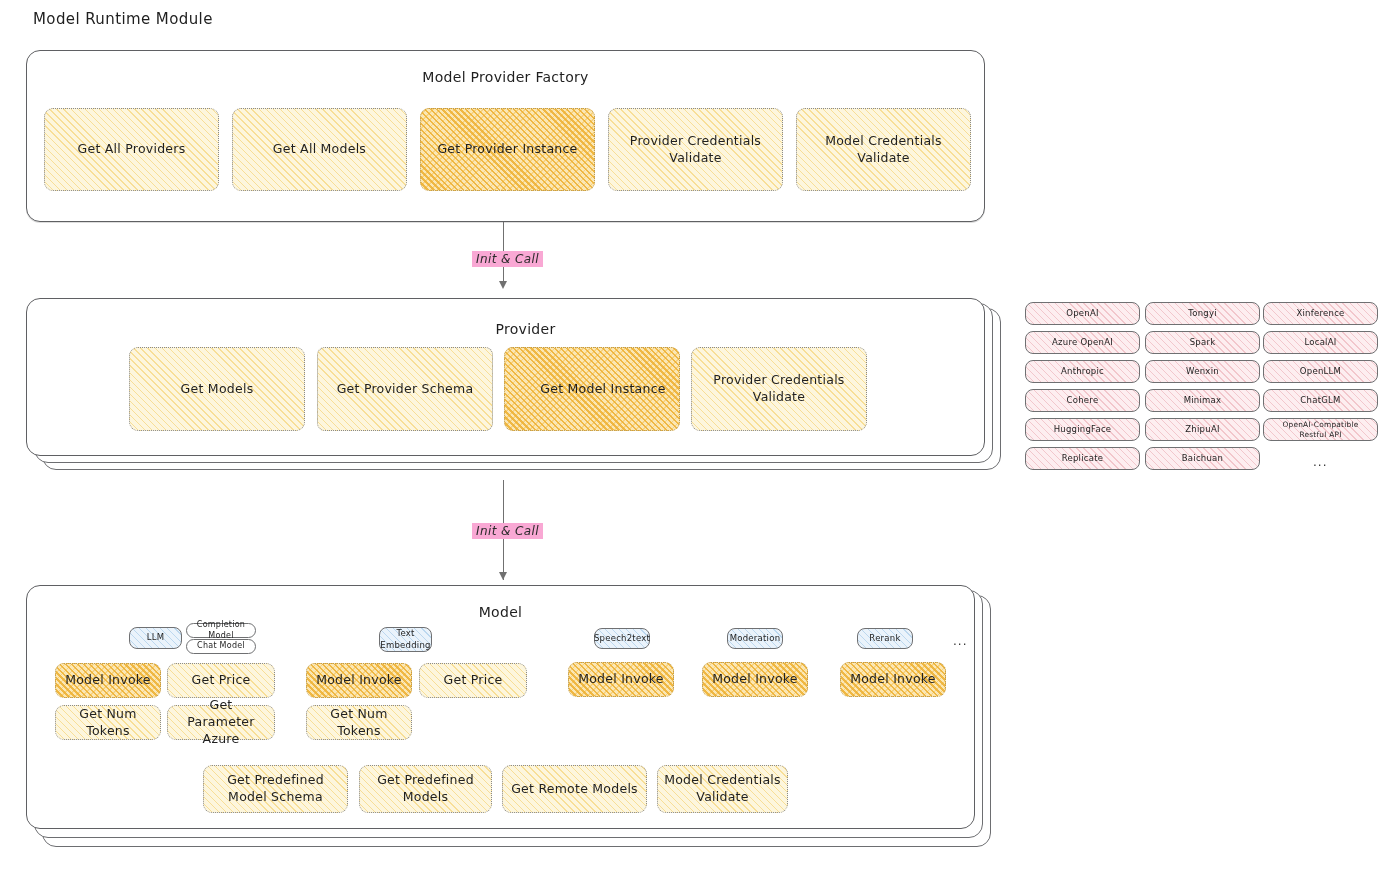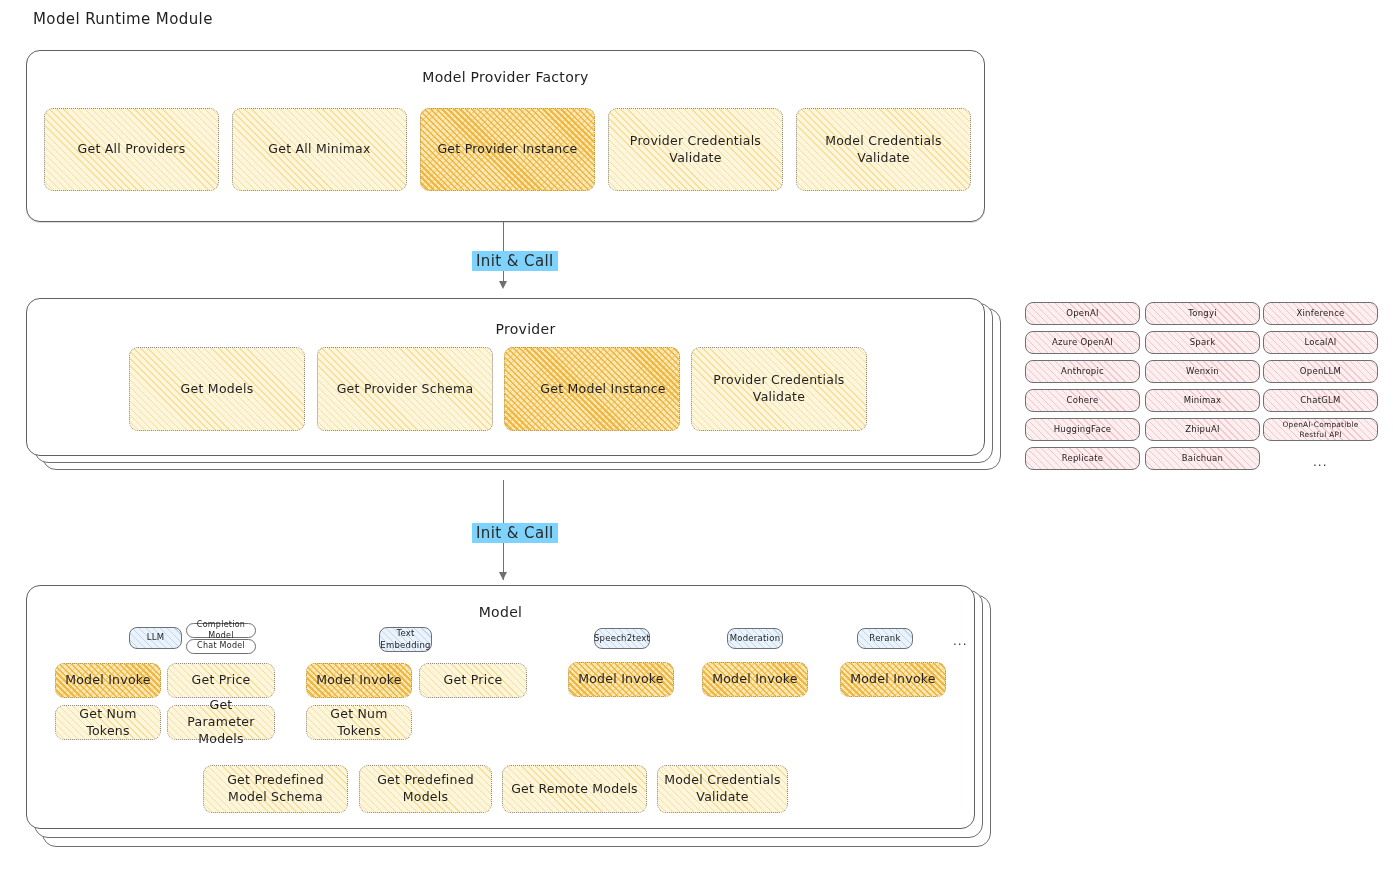--- a/index.html
+++ b/index.html
@@ -146,26 +146,27 @@
   }
   .arrow-head {
     position: absolute;
     width: 0; height: 0;
     border-left: 4.5px solid transparent;
     border-right: 4.5px solid transparent;
     border-top: 8px solid #707070;
   }
   .arrow-label {
     position: absolute;
-    font-size: 15px;
+    font-size: 12px;
     color: #2a2a2a;
-    background: #7dd3fc;
+    background: #f9a8d4;
     padding: 1px 4px;
     white-space: nowrap;
     letter-spacing: 0.4px;
+    font-style: italic;
   }
 
   .ellipsis {
     position: absolute;
     font-size: 12px;
     color: #333;
     letter-spacing: 1px;
     line-height: 1;
   }
 </style>
@@ -173,21 +174,21 @@
 <body>
 
 <div class="canvas">
 
   <div class="page-title">Model Runtime Module</div>
 
   <div class="card shadowed" style="left:26px; top:50px; width:959px; height:172px;"></div>
   <div class="card-title" style="left:26px; top:69px; width:959px;">Model Provider Factory</div>
 
   <div class="node yellow" style="left:44px; top:108px; width:175px; height:83px;">Get All Providers</div>
-  <div class="node yellow" style="left:232px; top:108px; width:175px; height:83px;">Get All Minimax</div>
+  <div class="node yellow" style="left:232px; top:108px; width:175px; height:83px;">Get All Models</div>
   <div class="node orange" style="left:420px; top:108px; width:175px; height:83px;">Get Provider Instance</div>
   <div class="node yellow" style="left:608px; top:108px; width:175px; height:83px;">Provider Credentials Validate</div>
   <div class="node yellow" style="left:796px; top:108px; width:175px; height:83px;">Model Credentials Validate</div>
 
   <div class="arrow-line" style="left:503px; top:222px; height:62px;"></div>
   <div class="arrow-head" style="left:498.5px; top:281px;"></div>
   <div class="arrow-label" style="left:472px; top:251px;">Init &amp; Call</div>
 
   <div class="stack-sheet" style="left:42px; top:308px; width:959px; height:162px;"></div>
   <div class="stack-sheet" style="left:34px; top:303px; width:959px; height:160px;"></div>
@@ -229,21 +230,21 @@
   <div class="card" style="left:26px; top:585px; width:949px; height:244px;"></div>
   <div class="card-title" style="left:26px; top:604px; width:949px;">Model</div>
 
   <div class="node blue" style="left:129px; top:627px; width:53px; height:22px;">LLM</div>
   <div class="node plain" style="left:186px; top:623px; width:70px; height:15px;">Completion Model</div>
   <div class="node plain" style="left:186px; top:639px; width:70px; height:15px;">Chat Model</div>
 
   <div class="node orange" style="left:55px; top:663px; width:106px; height:35px;">Model Invoke</div>
   <div class="node yellow" style="left:167px; top:663px; width:108px; height:35px;">Get Price</div>
   <div class="node yellow" style="left:55px; top:705px; width:106px; height:35px;">Get Num Tokens</div>
-  <div class="node yellow" style="left:167px; top:705px; width:108px; height:35px;">Get Parameter Models</div>
+  <div class="node yellow" style="left:167px; top:705px; width:108px; height:35px;">Get Parameter Azure</div>
 
   <div class="node blue" style="left:379px; top:627px; width:53px; height:25px;">Text Embedding</div>
 
   <div class="node orange" style="left:306px; top:663px; width:106px; height:35px;">Model Invoke</div>
   <div class="node yellow" style="left:419px; top:663px; width:108px; height:35px;">Get Price</div>
   <div class="node yellow" style="left:306px; top:705px; width:106px; height:35px;">Get Num Tokens</div>
 
   <div class="node blue" style="left:594px; top:628px; width:56px; height:21px;">Speech2text</div>
   <div class="node orange" style="left:568px; top:662px; width:106px; height:35px;">Model Invoke</div>
 

